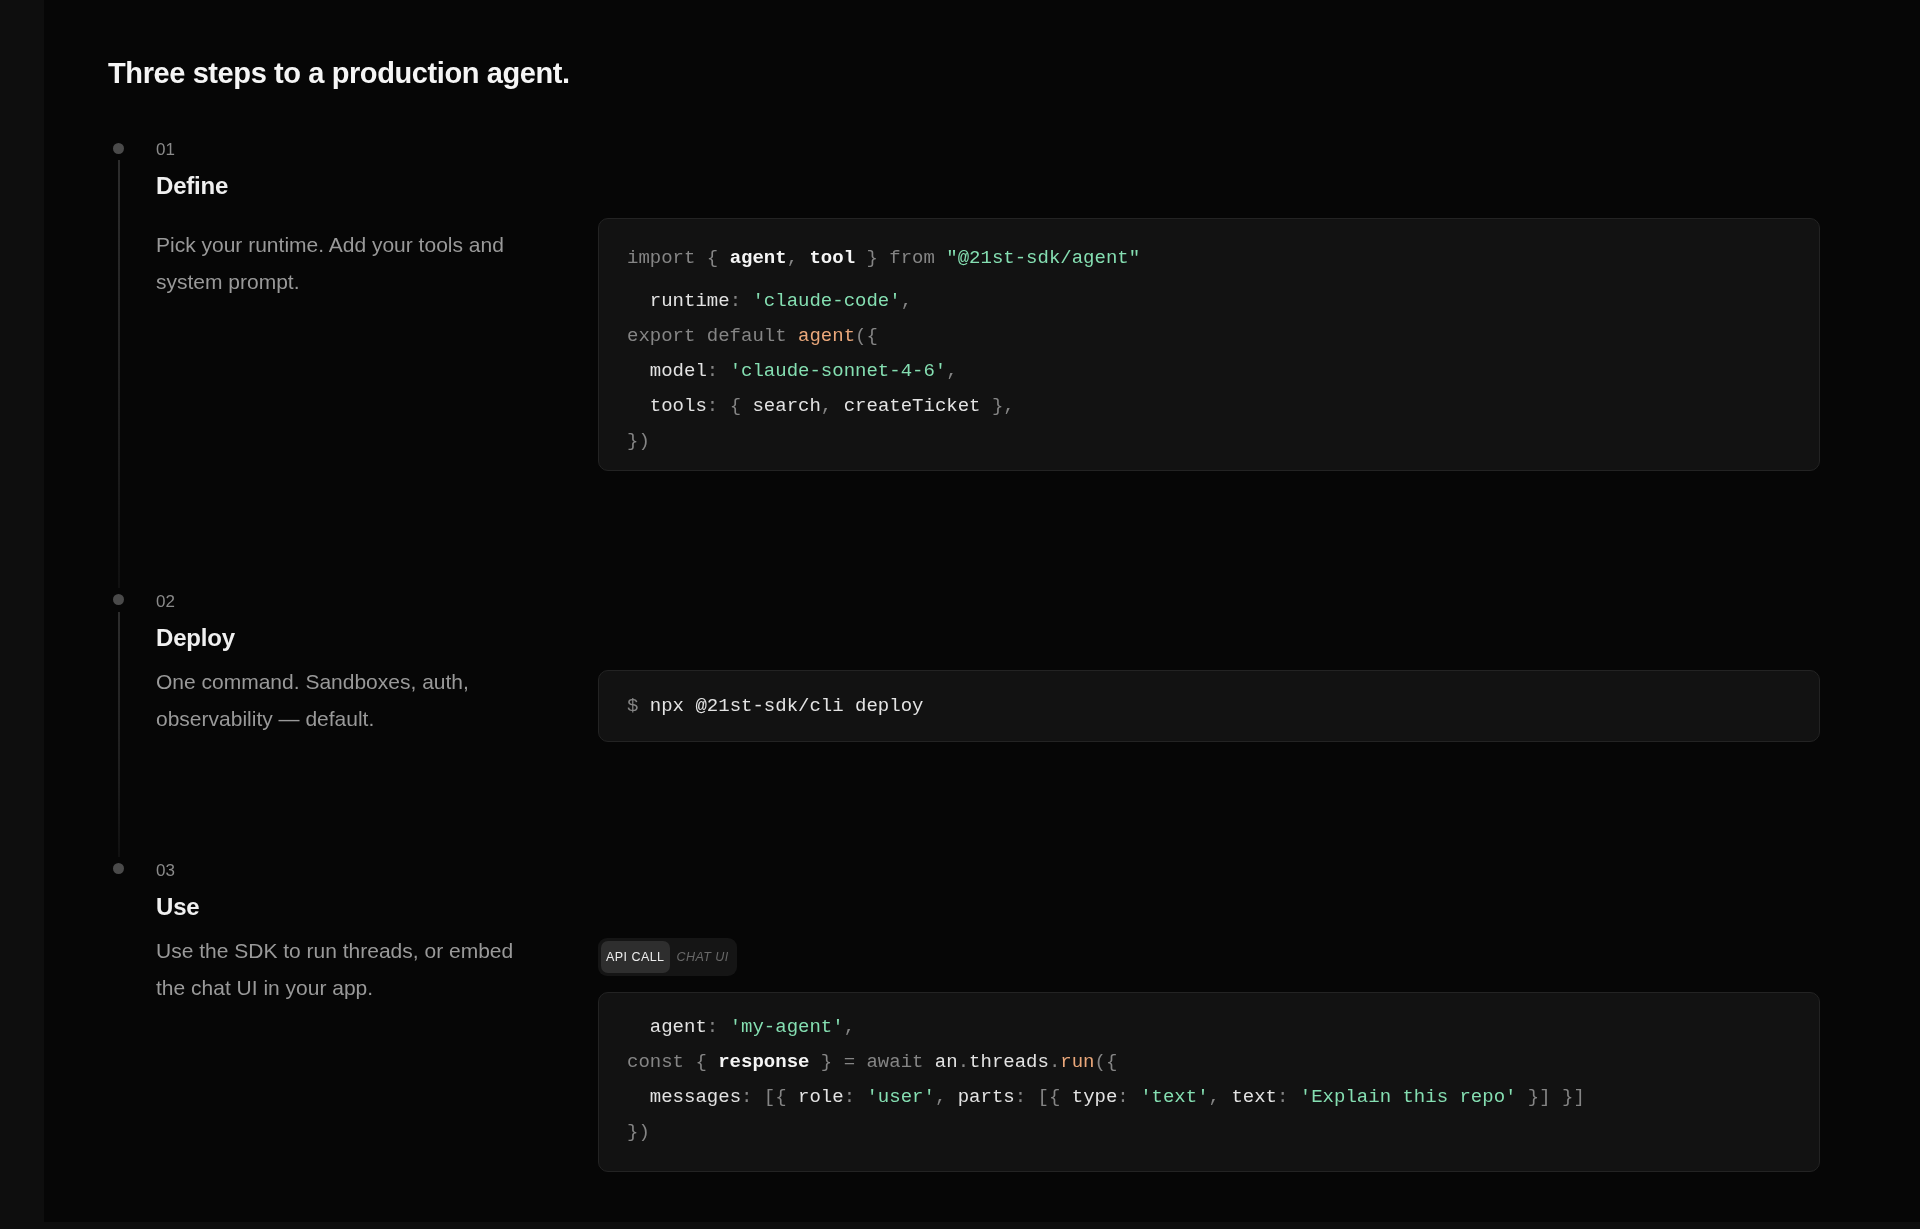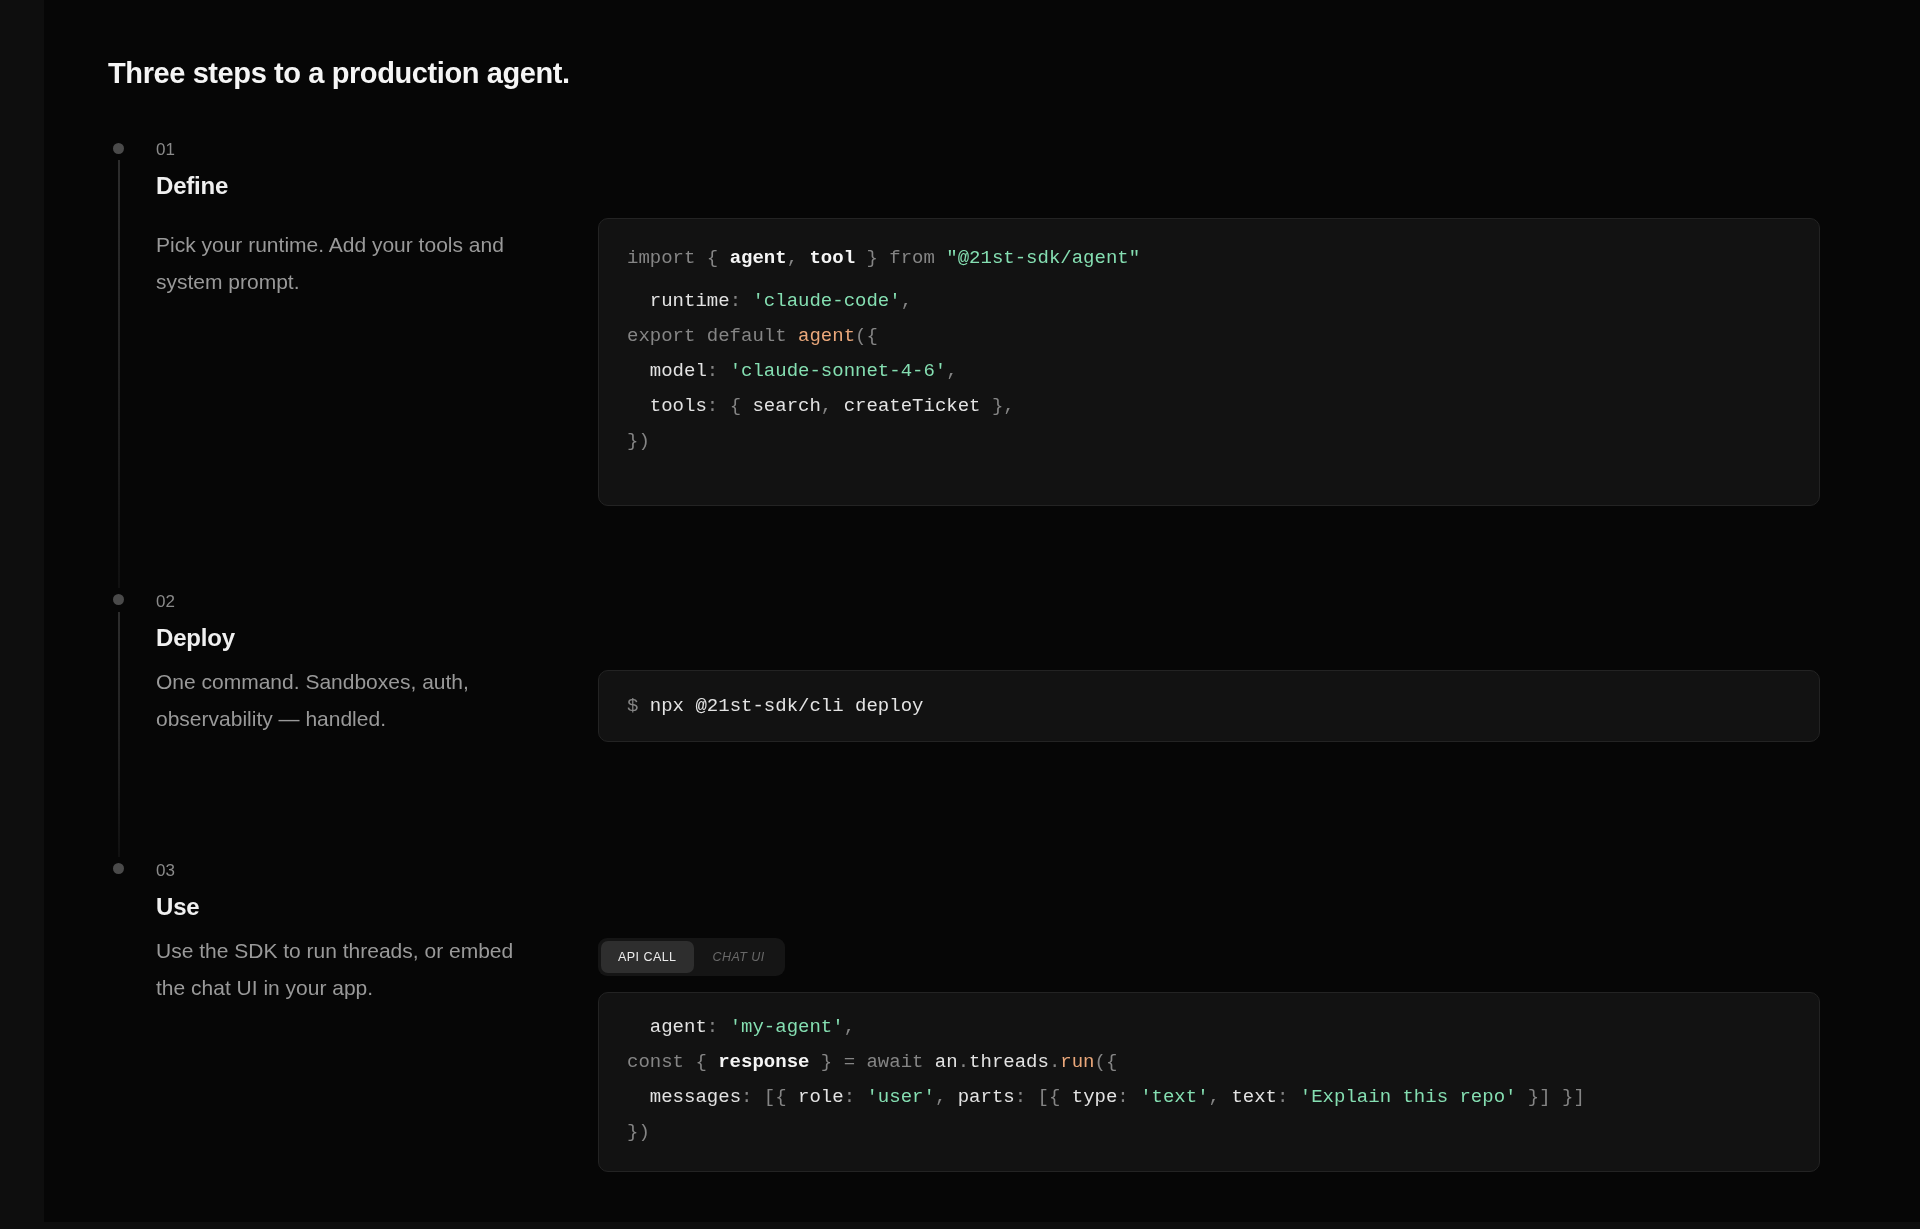--- a/index.html
+++ b/index.html
@@ -68,21 +68,21 @@
     border: 1px solid #232323;
     border-radius: 10px;
     font-family: "Liberation Mono", "DejaVu Sans Mono", monospace;
     font-size: 19px;
   }
   .code-block .code-line {
     white-space: pre;
     line-height: 35px;
   }
   .code-block .code-line.gap { margin-bottom: 8px; }
-  #code-define { top: 218px; height: 288px; padding: 22px 28px; }
+  #code-define { top: 218px; height: 253px; padding: 22px 28px; }
   #code-deploy { top: 670px; height: 72px; padding: 0 28px; display: flex; align-items: center; text-align: center; }
   #code-deploy .code-line { line-height: 24px; }
   #code-use    { top: 992px; height: 180px; padding: 17px 28px; }
 
   .tok-p  { color: var(--punctuation, #858585); }
   .tok-id { color: var(--identifier, #e3e3e3); }
   .tok-b  { color: #f5f5f5; font-weight: 700; }
   .tok-s  { color: var(--string, #85dfb2); }
   .tok-fn { color: var(--function, #eba87b); }
   .tok-w  { color: var(--identifier, #e3e3e3); }
@@ -95,21 +95,21 @@
     align-items: center;
     background: #151515;
     border-radius: 9px;
     padding: 3px;
     gap: 2px;
   }
   .tab {
     height: 32px;
     display: flex;
     align-items: center;
-    padding: 0 17px;
+    padding: 0 5px;
     font-size: 12.5px;
     font-weight: 500;
     letter-spacing: 0.45px;
     border-radius: 7px;
     cursor: pointer;
   }
   .tab.selected { background: #2e2e2e; color: #ececec; }
   .tab.unselected { background: transparent; color: #696969; font-style: italic; }
 </style>
 </head>
@@ -135,21 +135,21 @@
         <div class="code-line"><span class="tok-p">})</span></div>
       </div>
   </div>
 
   <div>
     <span class="timeline-dot" style="top:594px"></span>
     <span class="timeline-connector" style="top:612px; height:245px"></span>
     <div class="step-number" style="top:592px">02</div>
     <div class="step-title" style="top:624px">Deploy</div>
     <div class="step-desc" style="top:663px">One command. Sandboxes, auth,
-observability — handled.</div>
+observability — default.</div>
     <div class="code-block" id="code-deploy">
         <div class="code-line"><span class="tok-p">$ </span><span class="tok-w">npx @21st-sdk/cli deploy</span></div>
       </div>
   </div>
 
   <div>
     <span class="timeline-dot" style="top:863px"></span>
     <div class="step-number" style="top:861px">03</div>
     <div class="step-title" style="top:893px">Use</div>
     <div class="step-desc" style="top:932px">Use the SDK to run threads, or embed

